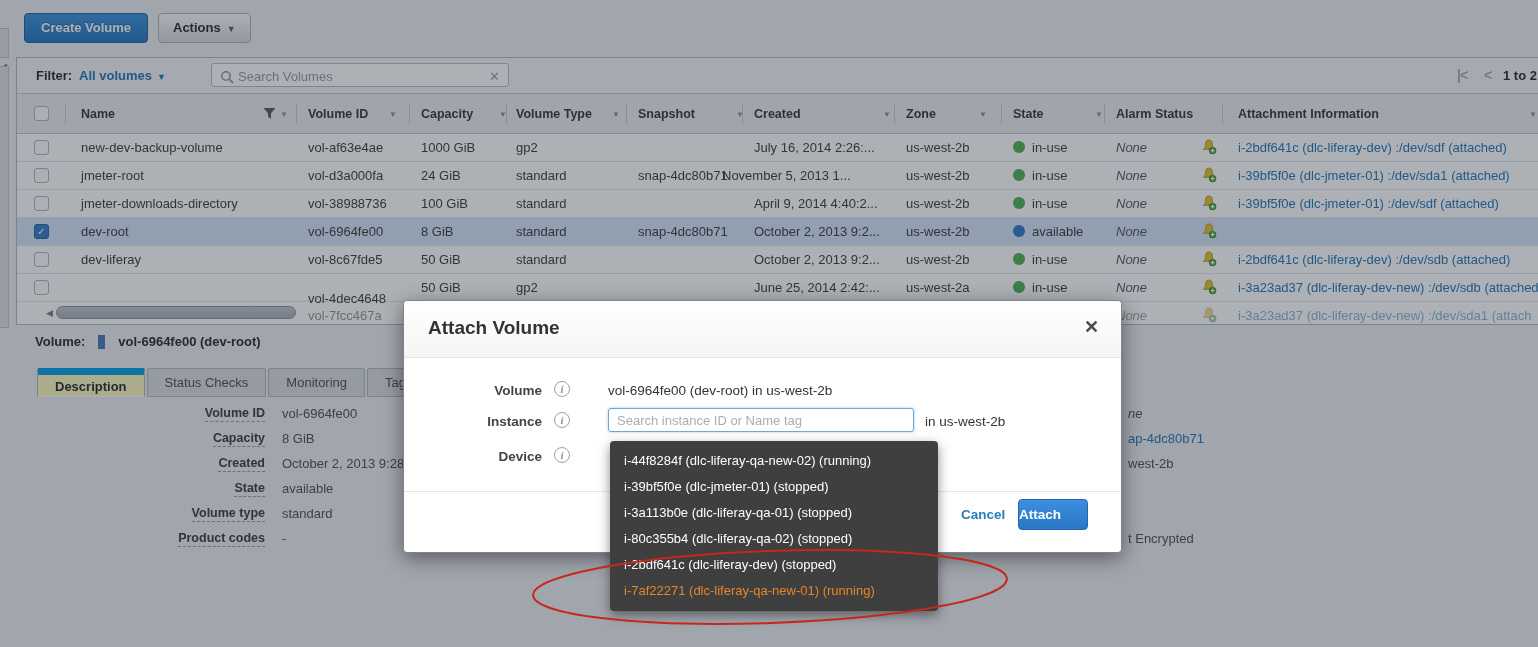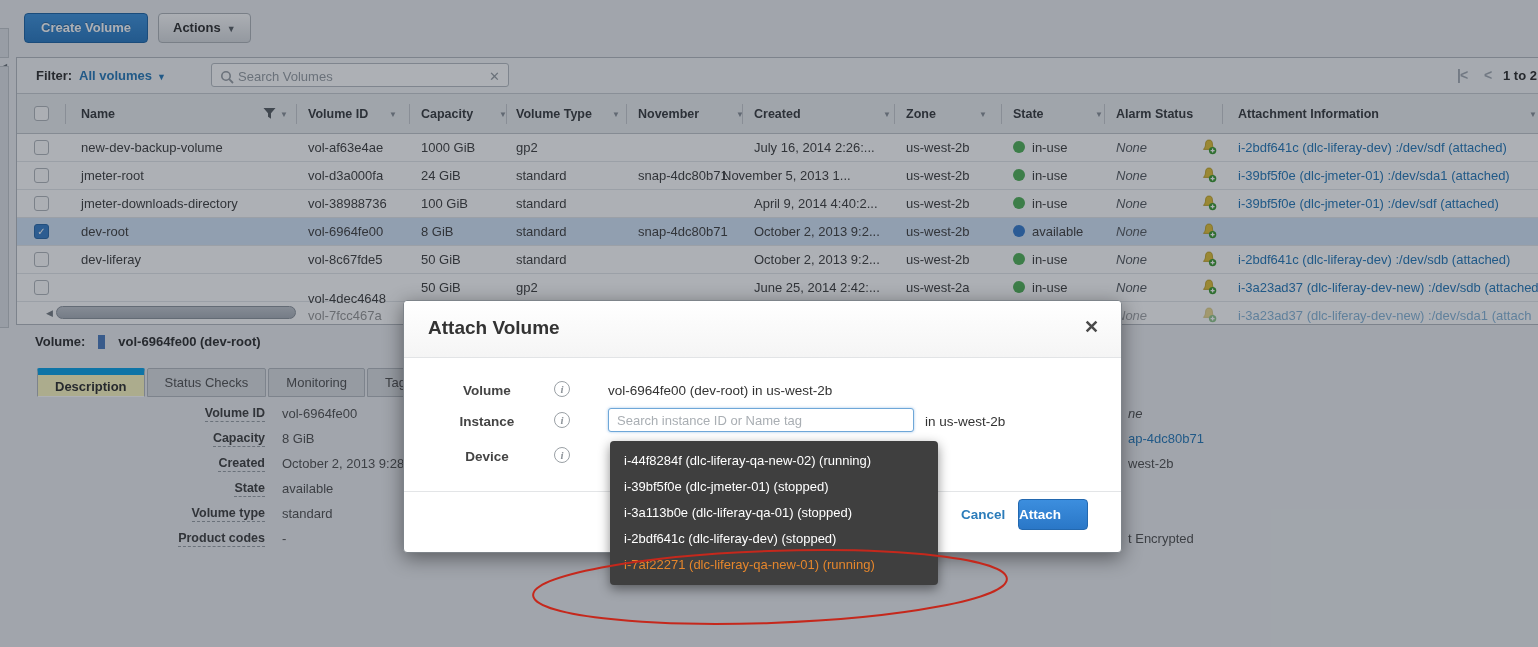--- a/index.html
+++ b/index.html
@@ -70,21 +70,21 @@
   .frag.link{color:#2b7cba}
   
   .dim{position:absolute;inset:0;background:rgba(15,24,38,.34);z-index:5}
   
   .modal{position:absolute;left:403px;top:300px;width:719px;height:253px;background:#fff;
     border:1px solid #7e848a;border-radius:4px;box-shadow:0 5px 20px rgba(0,0,0,.45);z-index:10}
   .m-head{position:relative;height:57px;border-bottom:1px solid #e2e4e6;background:linear-gradient(#fff,#f5f5f5);
     border-radius:4px 4px 0 0}
   .m-title{position:absolute;left:24px;top:16px;font-size:19px;font-weight:bold;color:#333}
   .m-close{position:absolute;right:22px;top:15px;font-size:18px;font-weight:bold;color:#4a4a4a;cursor:pointer}
-  .m-label{position:absolute;left:28px;width:110px;text-align:center;font-size:13.5px;font-weight:bold;color:#444}
+  .m-label{position:absolute;left:28px;width:110px;text-align:right;font-size:13.5px;font-weight:bold;color:#444}
   .info{position:absolute;left:150px;width:16px;height:16px;border:1px solid #9aa0a5;border-radius:50%;
     color:#8e949a;font-size:11px;line-height:14px;text-align:center;font-style:italic;font-weight:bold;
     font-family:"Liberation Serif",serif;cursor:pointer}
   .m-value{position:absolute;left:204px;font-size:13.5px;color:#333;white-space:nowrap}
   .m-input{position:absolute;left:204px;top:107px;width:306px;height:24px;border:1px solid #6fa7d8;border-radius:3px;
     box-shadow:0 0 3px rgba(100,160,220,.6);padding:0 8px;font-size:13px;color:#444;outline:none;
     font-family:"Liberation Sans",sans-serif}
   .m-input::placeholder{color:#a9aeb3}
   .m-footline{position:absolute;left:0;right:0;top:190px;border-top:1px solid #e3e5e7}
   .m-cancel{position:absolute;left:557px;top:206px;font-size:13.5px;font-weight:bold;color:#2b7cba;cursor:pointer}
@@ -144,21 +144,21 @@
       <span class="sep" style="left:279px"></span>
       <span class="th" style="left:291px">Volume ID</span>
       <span class="sort" style="left:372px">▼</span>
       <span class="sep" style="left:392px"></span>
       <span class="th" style="left:404px">Capacity</span>
       <span class="sort" style="left:482px">▼</span>
       <span class="sep" style="left:487px; left:489px"></span>
       <span class="th" style="left:499px">Volume Type</span>
       <span class="sort" style="left:595px">▼</span>
       <span class="sep" style="left:609px"></span>
-      <span class="th" style="left:621px">November</span>
+      <span class="th" style="left:621px">Snapshot</span>
       <span class="sort" style="left:719px">▼</span>
       <span class="sep" style="left:725px"></span>
       <span class="th" style="left:737px">Created</span>
       <span class="sort" style="left:866px">▼</span>
       <span class="sep" style="left:877px"></span>
       <span class="th" style="left:889px">Zone</span>
       <span class="sort" style="left:962px">▼</span>
       <span class="sep" style="left:984px"></span>
       <span class="th" style="left:996px">State</span>
       <span class="sort" style="left:1078px">▼</span>
@@ -339,19 +339,20 @@
   <span class="info" style="top:146px">i</span>
   <div class="m-footline"></div>
   <span class="m-cancel">Cancel</span>
   <div class="m-attach">Attach</div>
 </div>
 
 <div class="dropdown" id="ddrop">
     <div class="ditem">i-44f8284f (dlc-liferay-qa-new-02) (running)</div>
     <div class="ditem">i-39bf5f0e (dlc-jmeter-01) (stopped)</div>
     <div class="ditem">i-3a113b0e (dlc-liferay-qa-01) (stopped)</div>
+    <div class="ditem">i-80c355b4 (dlc-liferay-qa-02) (stopped)</div>
     <div class="ditem">i-2bdf641c (dlc-liferay-dev) (stopped)</div>
     <div class="ditem" style="color: rgb(229, 134, 44);">i-7af22271 (dlc-liferay-qa-new-01) (running)</div>
   </div>
 
 <svg class="annot" width="1538" height="647">
   <ellipse cx="770" cy="587" rx="237" ry="36" fill="none" stroke-width="2" transform="rotate(-2 770 587)" stroke="#c5281c"></ellipse>
 </svg>
 
 </body></html>

